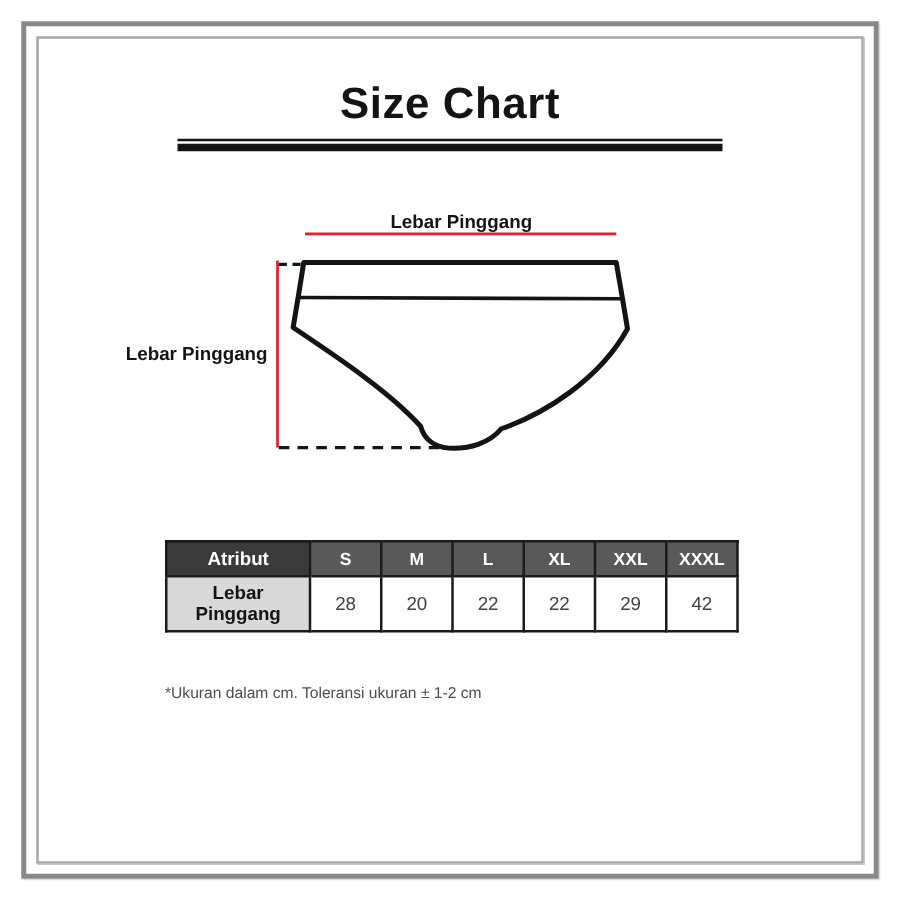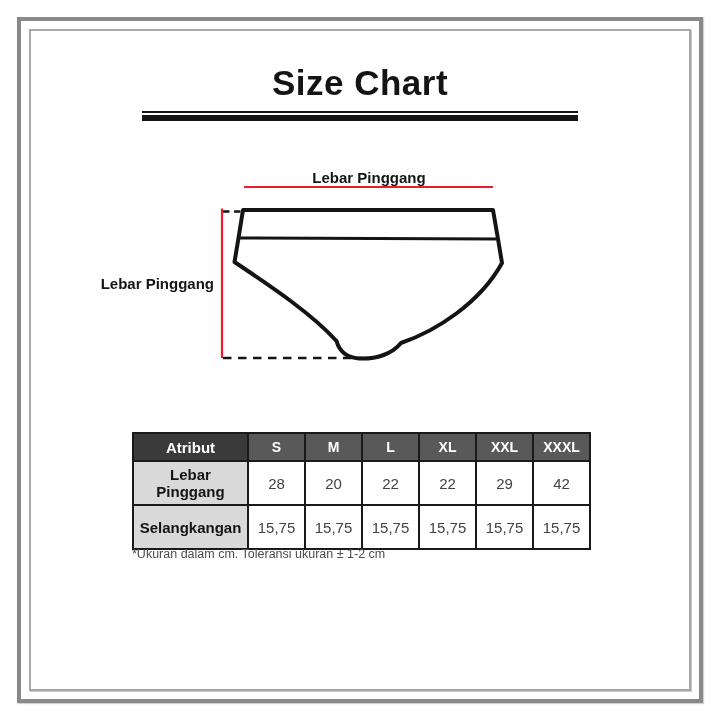--- a/index.html
+++ b/index.html
@@ -168,27 +168,18 @@
     <tbody>
       <tr>
         <th>Lebar Pinggang</th>
         <td>28</td>
         <td>20</td>
         <td>22</td>
         <td>22</td>
         <td>29</td>
         <td>42</td>
       </tr>
-      <tr>
-        <th>Selangkangan</th>
-        <td>15,75</td>
-        <td>15,75</td>
-        <td>15,75</td>
-        <td>15,75</td>
-        <td>15,75</td>
-        <td>15,75</td>
-      </tr>
     </tbody>
   </table>
 
   <div class="footnote">*Ukuran dalam cm. Toleransi ukuran ± 1-2 cm</div>
 
 </div>
 
 </body></html>

